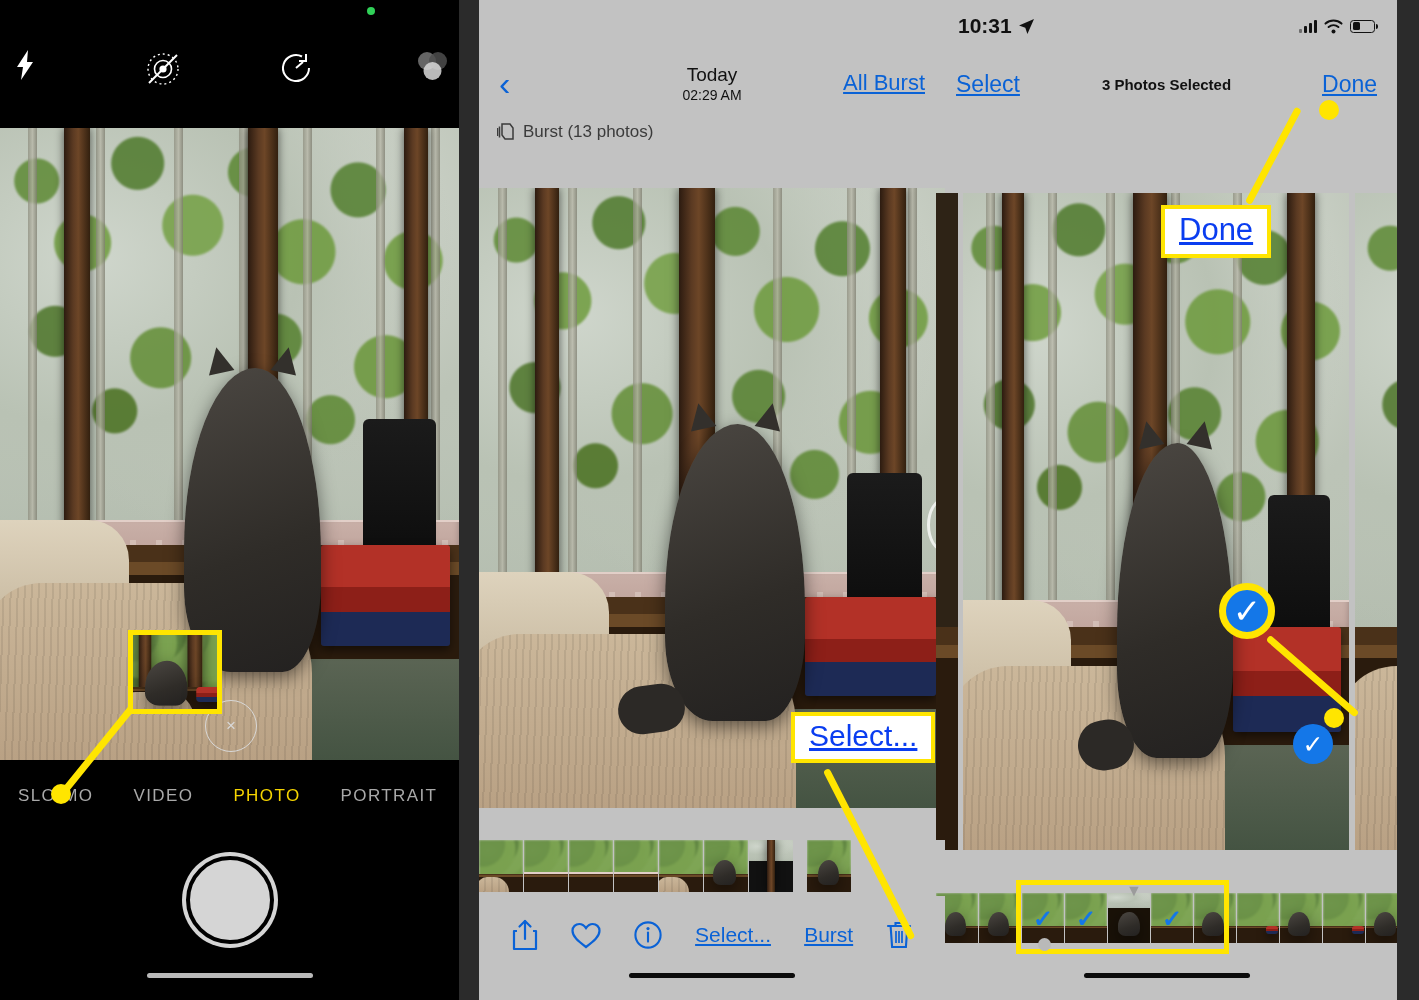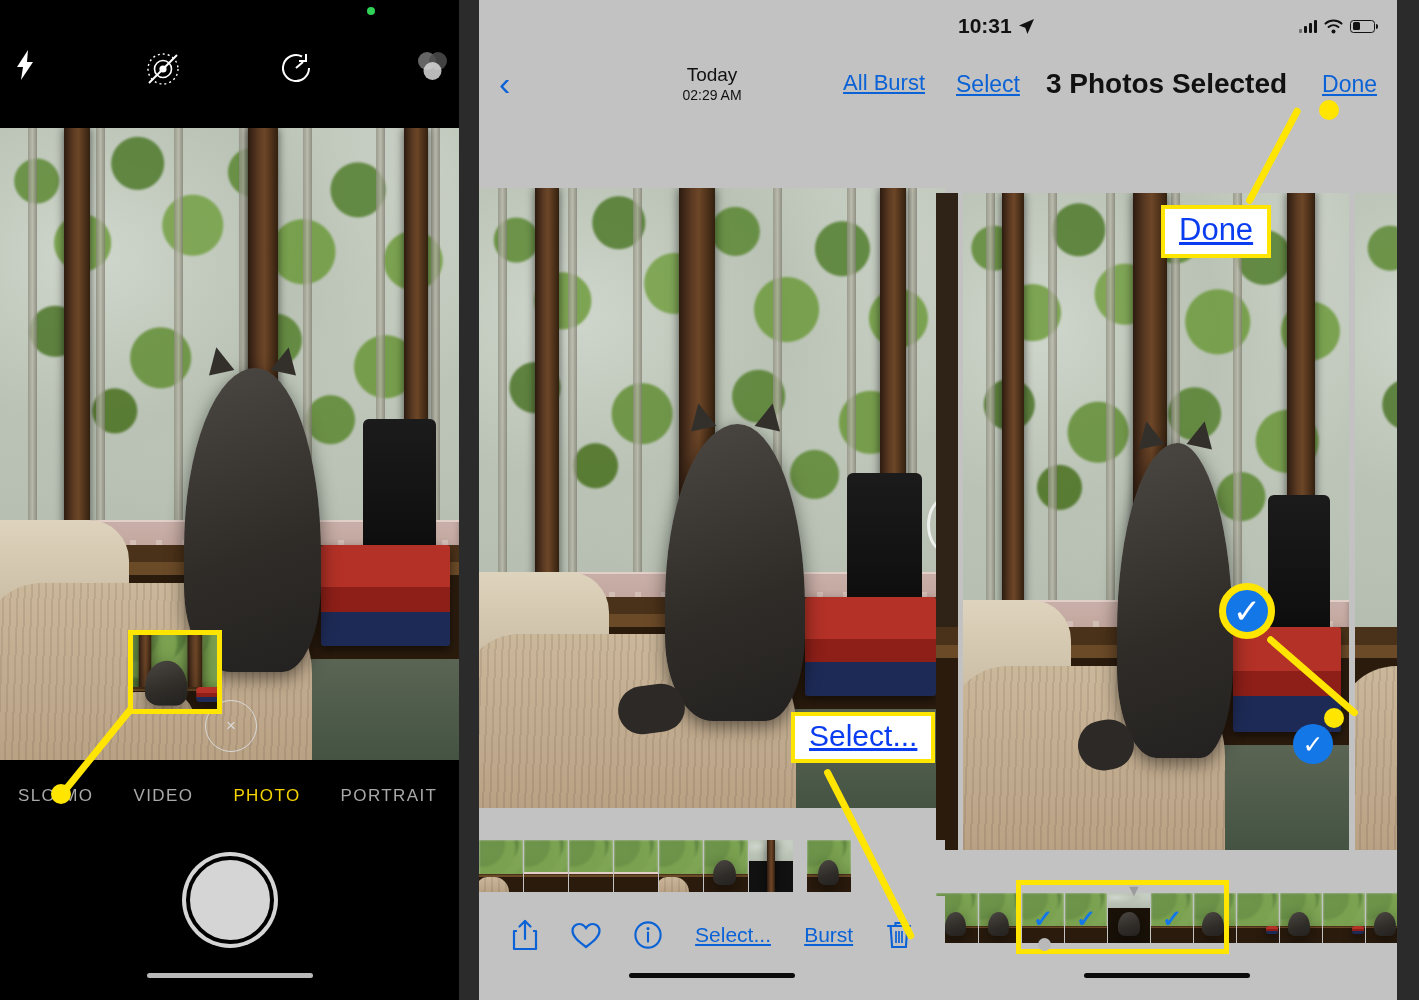--- a/index.html
+++ b/index.html
@@ -297,20 +297,30 @@
 
     <div class="navbar">
       <span class="nav-back">‹</span>
       <span class="nav-center">
         <div class="nav-title">Today</div>
         <div class="nav-sub">02:29 AM</div>
       </span>
       <span class="nav-right">All Burst</span>
     </div>
 
+    <div class="burstbar">
+      <span class="burst-ico">
+        <svg width="18" height="19" viewBox="0 0 18 19">
+          <path d="M5 2h8l3 4v11H8L5 13z" fill="none" stroke="#3b3b3b" stroke-width="1.5"></path>
+          <path d="M2.5 4.5v11" stroke="#3b3b3b" stroke-width="1.5"></path>
+          <path d="M0.6 6v8" stroke="#3b3b3b" stroke-width="1.3"></path>
+        </svg>
+      </span>
+      <span>Burst (13 photos)</span>
+    </div>
 
     <div style="position:absolute; left:0; top:188px; width:100%; height:620px; overflow:hidden; z-index:2;">
       <div class="scene">
         <div class="sky"></div>
         <div class="foliage"></div>
         <div class="trunks">
           <i style="left:4%"></i>
             <i style="left:19%"></i>
             <i style="left:33%"></i>
           <i style="left:48%"></i>
@@ -462,21 +472,21 @@
           <circle cx="9.5" cy="12.4" r="2" fill="#111"></circle>
         </svg>
         <span class="batt">
             <i></i>
           </span>
       </span>
     </div>
 
     <div class="navbar" style="top:56px; height:56px;">
       <span style="color:#0a62d6; font-size:23px; text-decoration:underline;">Select</span>
-      <span class="nav-center" style="font-size:28px; font-weight:bold;">3 Photos Selected</span>
+      <span class="nav-center" style="font-size:15px; font-weight:bold;">3 Photos Selected</span>
       <span class="nav-right" style="font-size:23px;">Done</span>
     </div>
 
     <div style="position:absolute; left:0; top:193px; width:100%; height:657px; overflow:hidden; z-index:2;">
 
       <div style="position:absolute; left:0; top:0; width:22px; height:100%; overflow:hidden;">
         <div class="scene" style="width:440px;">
             <div class="sill"></div>
           </div>
       </div>

